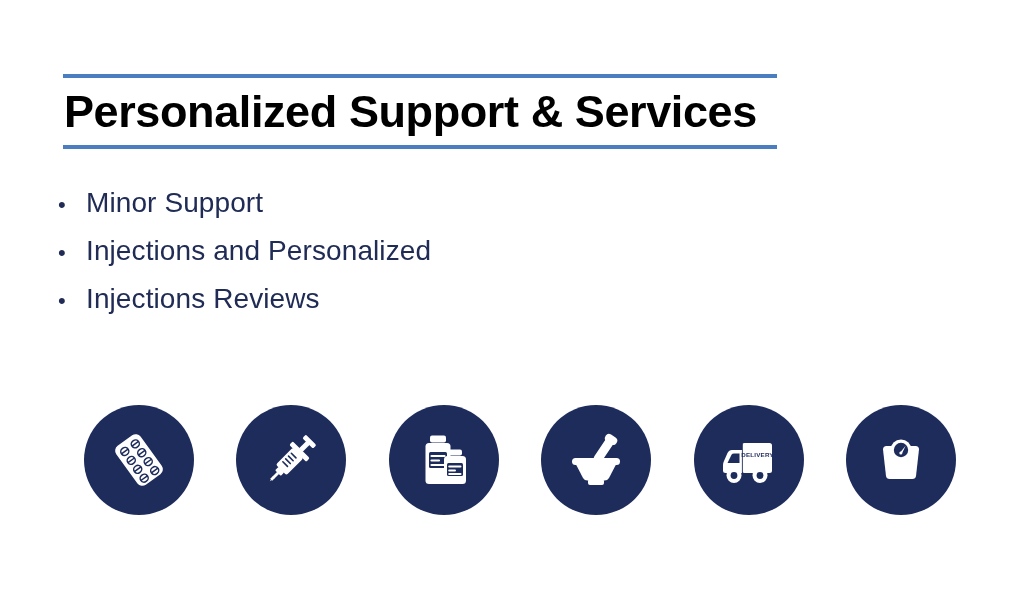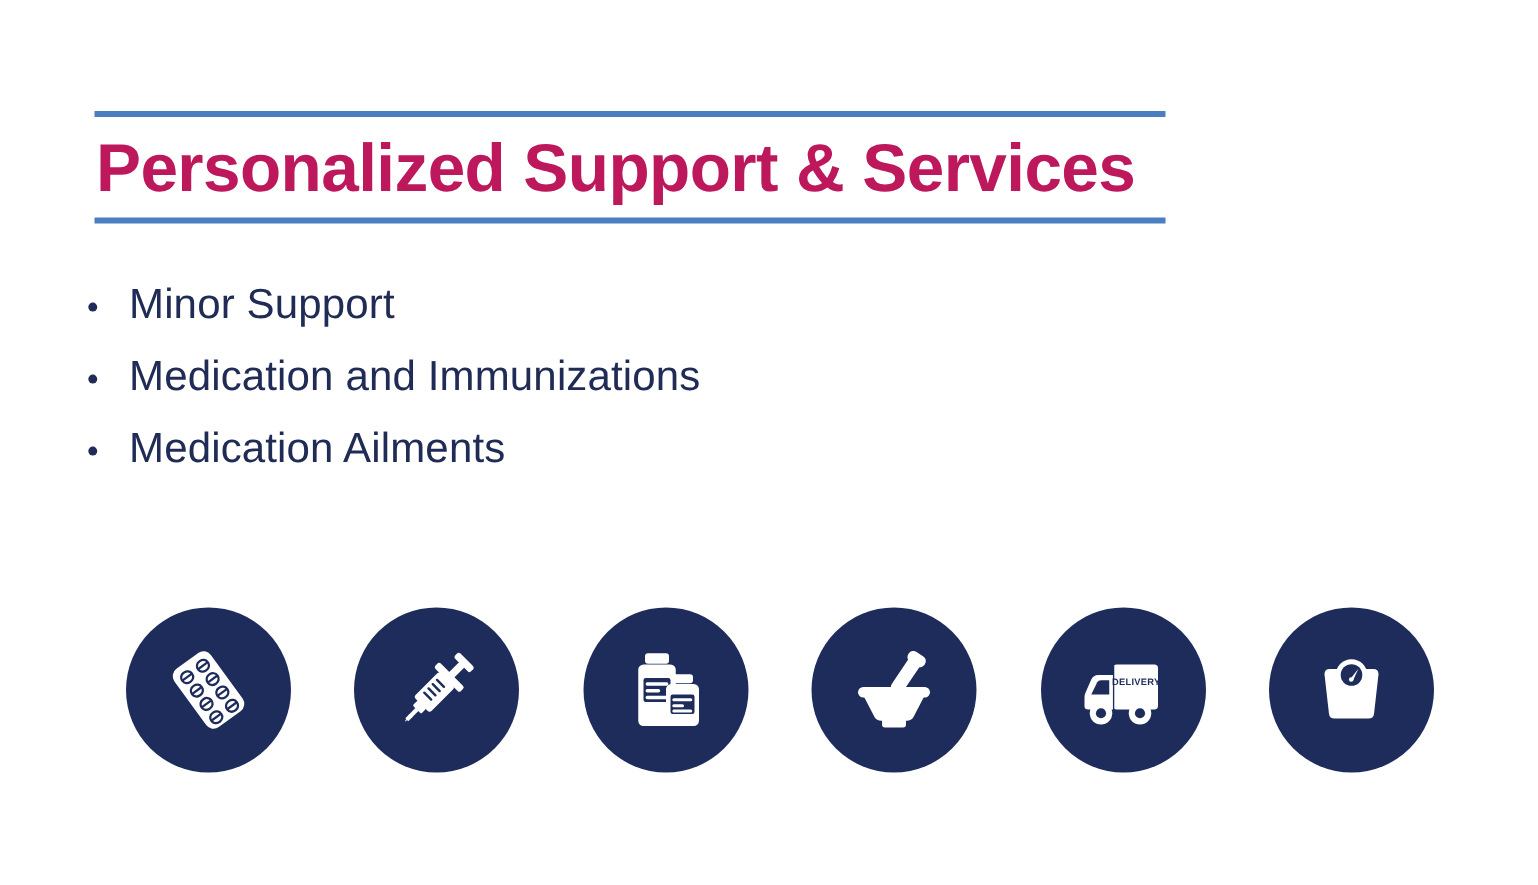--- a/index.html
+++ b/index.html
@@ -33,21 +33,21 @@
     height: 4px;
     width: 100%;
     background: #4a7ec0;
   }
   .rule-top { margin-bottom: 0; }
   .rule-bottom { margin-top: 0; }
   .page-title {
     font-family: "Liberation Sans", sans-serif;
     font-size: 45px;
     font-weight: bold;
-    color: #be185d;
+    color: #000000;
     letter-spacing: -0.4px;
     line-height: 67px;
     height: 67px;
     white-space: nowrap;
     padding-left: 1px;
   }
 
   
   .bullet-list {
     position: absolute;
@@ -120,25 +120,25 @@
     <div class="rule rule-bottom"></div>
   </div>
 
   <ul class="bullet-list">
     <li class="bullet-item">
       <span class="bullet-dot">•</span>
       <span class="bullet-text">Minor Support</span>
     </li>
     <li class="bullet-item">
       <span class="bullet-dot">•</span>
-      <span class="bullet-text">Medication and Immunizations</span>
+      <span class="bullet-text">Injections and Personalized</span>
     </li>
     <li class="bullet-item">
       <span class="bullet-dot">•</span>
-      <span class="bullet-text">Medication Ailments</span>
+      <span class="bullet-text">Injections Reviews</span>
     </li>
   </ul>
 
   <div class="icon-row">
 
     <div class="icon-circle">
       <svg viewBox="0 0 64 64" aria-hidden="true">
         <g transform="rotate(-36 32 32)">
           <rect x="17" y="8" width="30" height="48" rx="6" ry="6" fill="#ffffff"></rect>
           <g fill="none" stroke="#1e2c5c" stroke-width="1.5">

